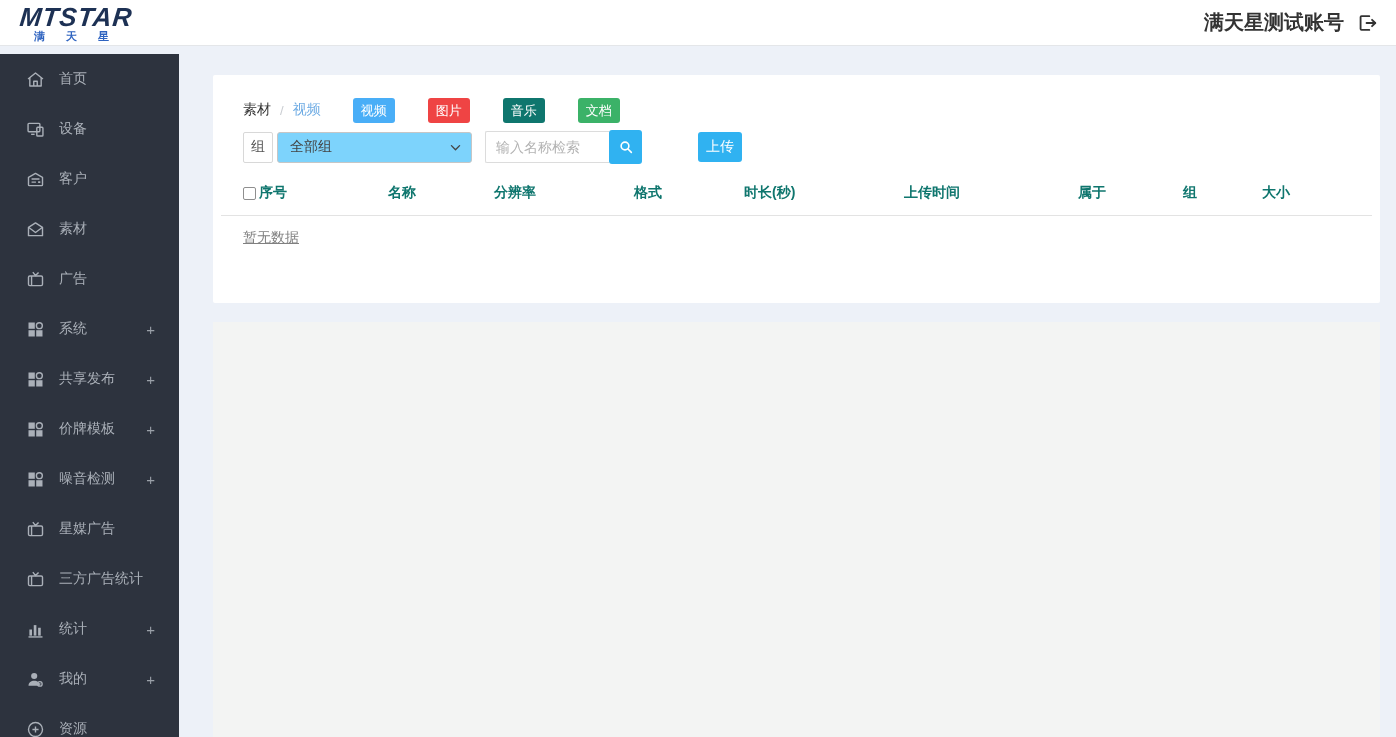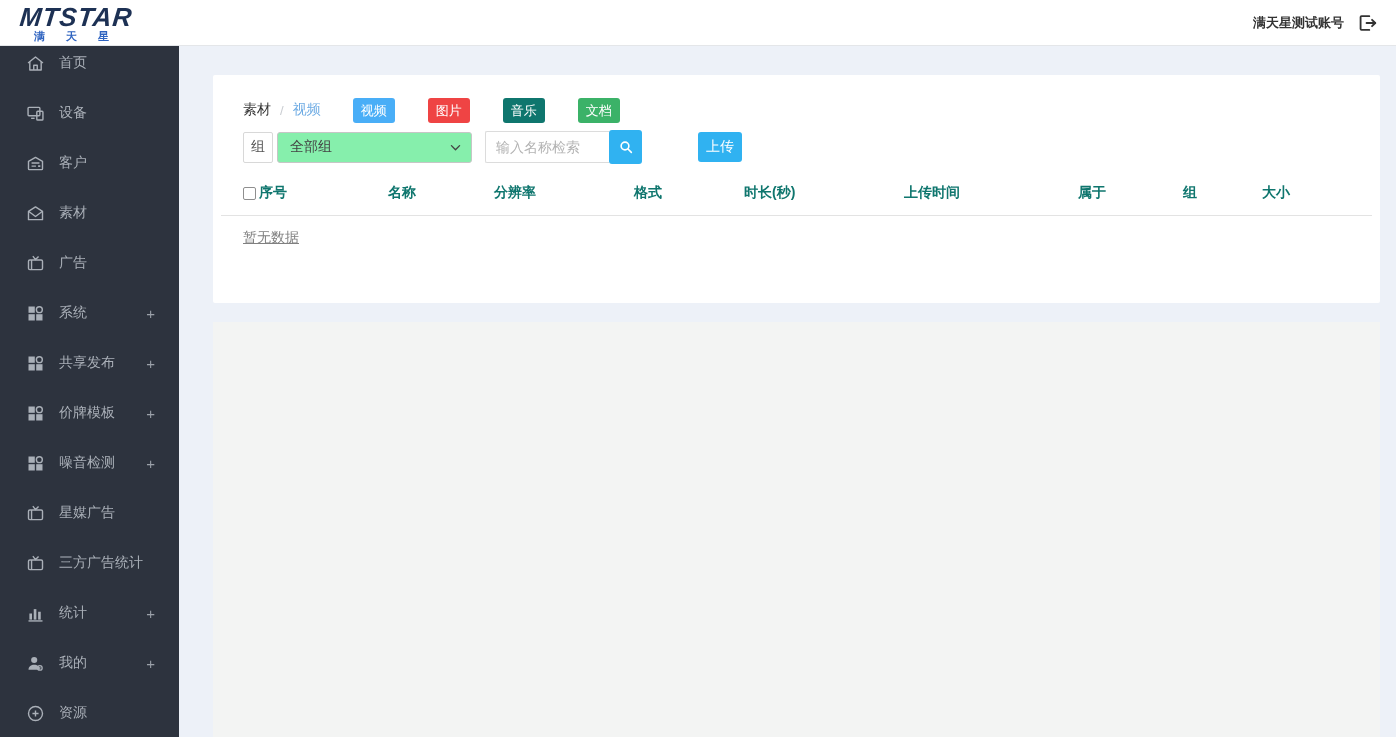--- a/index.html
+++ b/index.html
@@ -21,26 +21,26 @@
   .logo { display:flex; flex-direction:column; line-height:1; cursor:pointer; }
   .logo-en {
     font-size:26px; font-weight:900; font-style:italic; letter-spacing:1px;
     color:#1d3154; transform:skewX(-6deg);
   }
   .logo-cn {
     font-size:11px; font-weight:bold; color:#2e63c0;
     letter-spacing:9px; margin-top:1px; padding-left:14px;
   }
   .account { display:flex; align-items:center; gap:12px; }
-  .account-name { font-size:13px; font-weight:bold; color:#333; }
+  .account-name { font-size:20px; font-weight:bold; color:#333; }
   .logout { width:22px; height:22px; cursor:pointer; display:block; }
 
   
   .sidebar {
-    position:absolute; top:38px; left:0; bottom:0; width:179px;
+    position:absolute; top:54px; left:0; bottom:0; width:179px;
     background:#2d333e; overflow:hidden;
   }
   .sidebar ul { list-style:none; }
   .sidebar li {
     height:50px; display:flex; align-items:center;
     padding:0 24px 0 25px; color:#aab0b8; font-size:14px; cursor:pointer;
   }
   .sidebar .icon { width:21px; height:21px; margin-right:13px; flex:0 0 auto; }
   .sidebar .plus { margin-left:auto; font-size:15px; color:#9aa0a8; }
 
@@ -63,21 +63,21 @@
 
   .filter-row { display:flex; align-items:center; margin:7px 30px 0; height:34px; }
   .group-box {
     width:30px; height:31px; border:1px solid #d8d8d8; border-radius:2px;
     display:flex; align-items:center; justify-content:center;
     font-size:14px; color:#555; background:#fff; flex:0 0 auto;
   }
   .group-select {
     width:195px; height:31px; margin-left:4px; border:1px solid #c6c6c6; border-radius:3px;
     display:flex; align-items:center; justify-content:space-between;
-    padding:0 8px 0 12px; font-size:14px; color:#444; background:#86efac; cursor:pointer;
+    padding:0 8px 0 12px; font-size:14px; color:#444; background:#7dd3fc; cursor:pointer;
   }
   .chev { width:15px; height:15px; }
   .search-wrap { display:flex; align-items:center; margin-left:13px; }
   .search-input {
     width:124px; height:32px; border:1px solid #dcdcdc; border-right:none;
     padding:0 10px; font-size:14px; color:#701a75; outline:none;
     font-family:inherit; border-radius:2px 0 0 2px;
   }
   .search-input::placeholder { color:#b3b3b3; }
   .search-btn {

